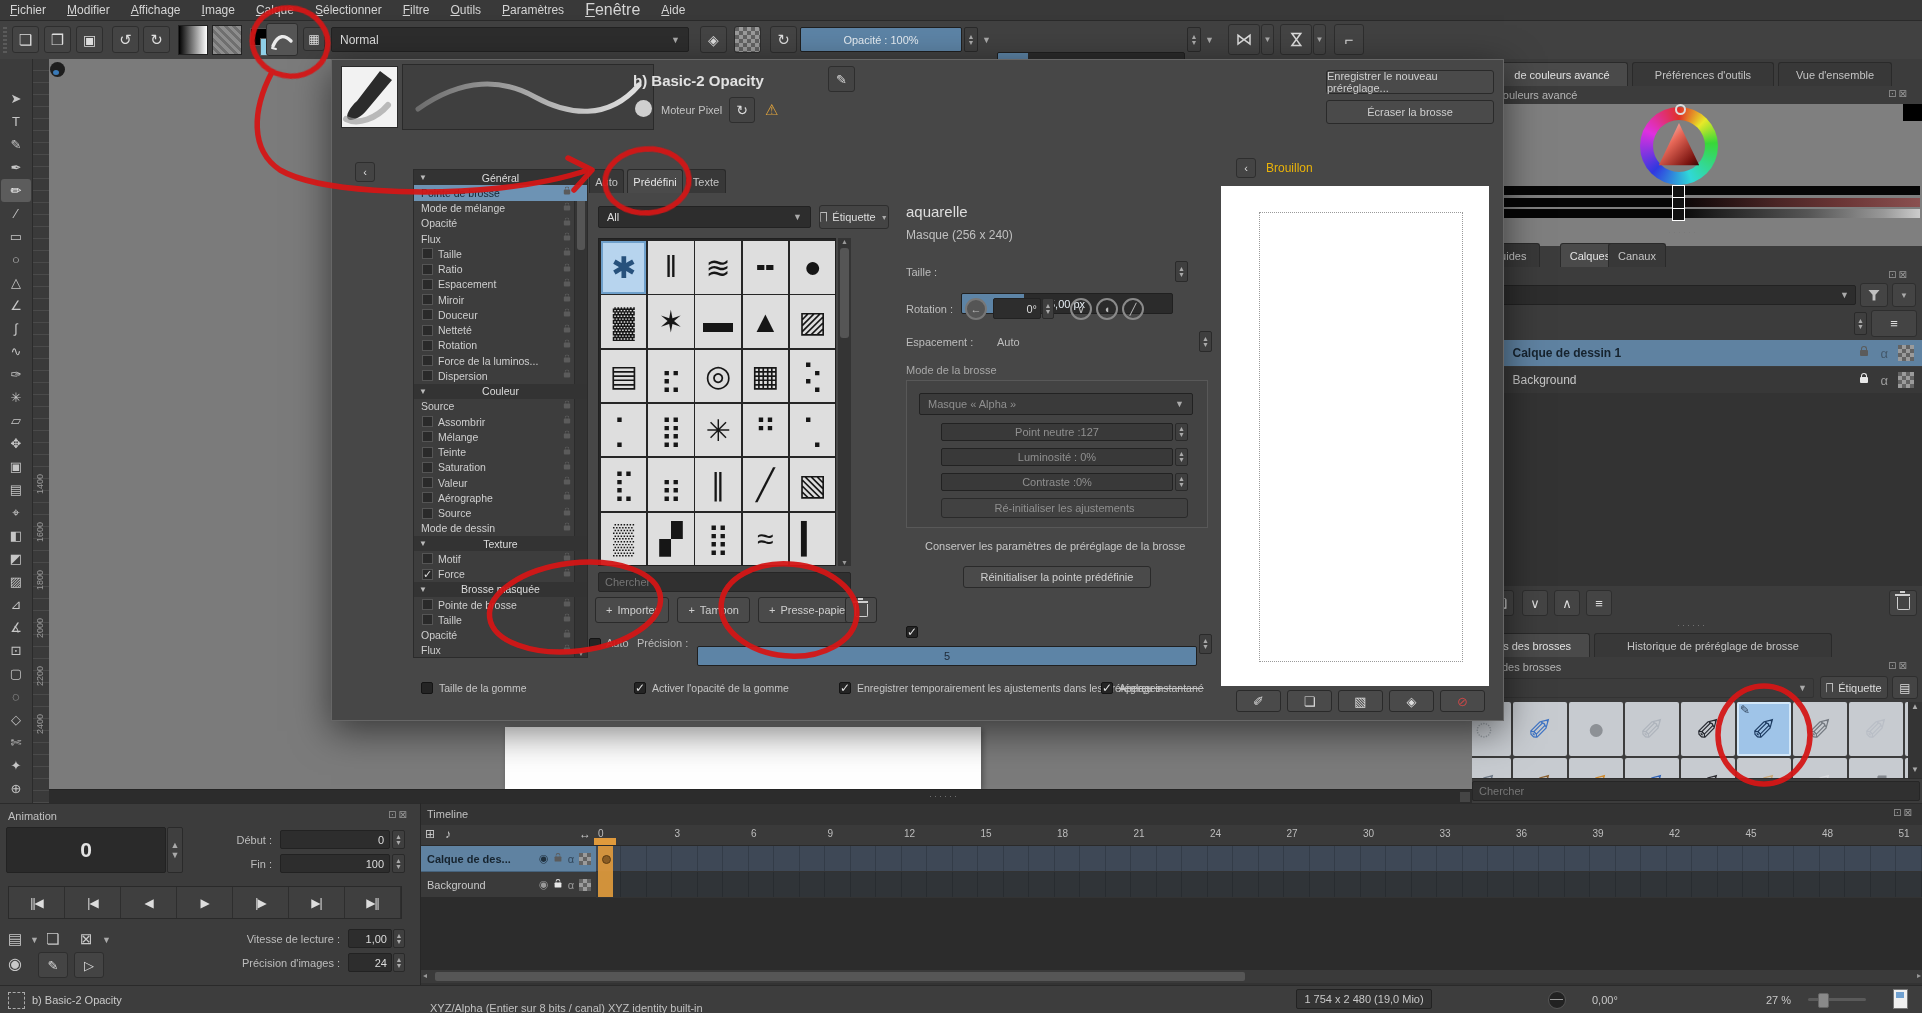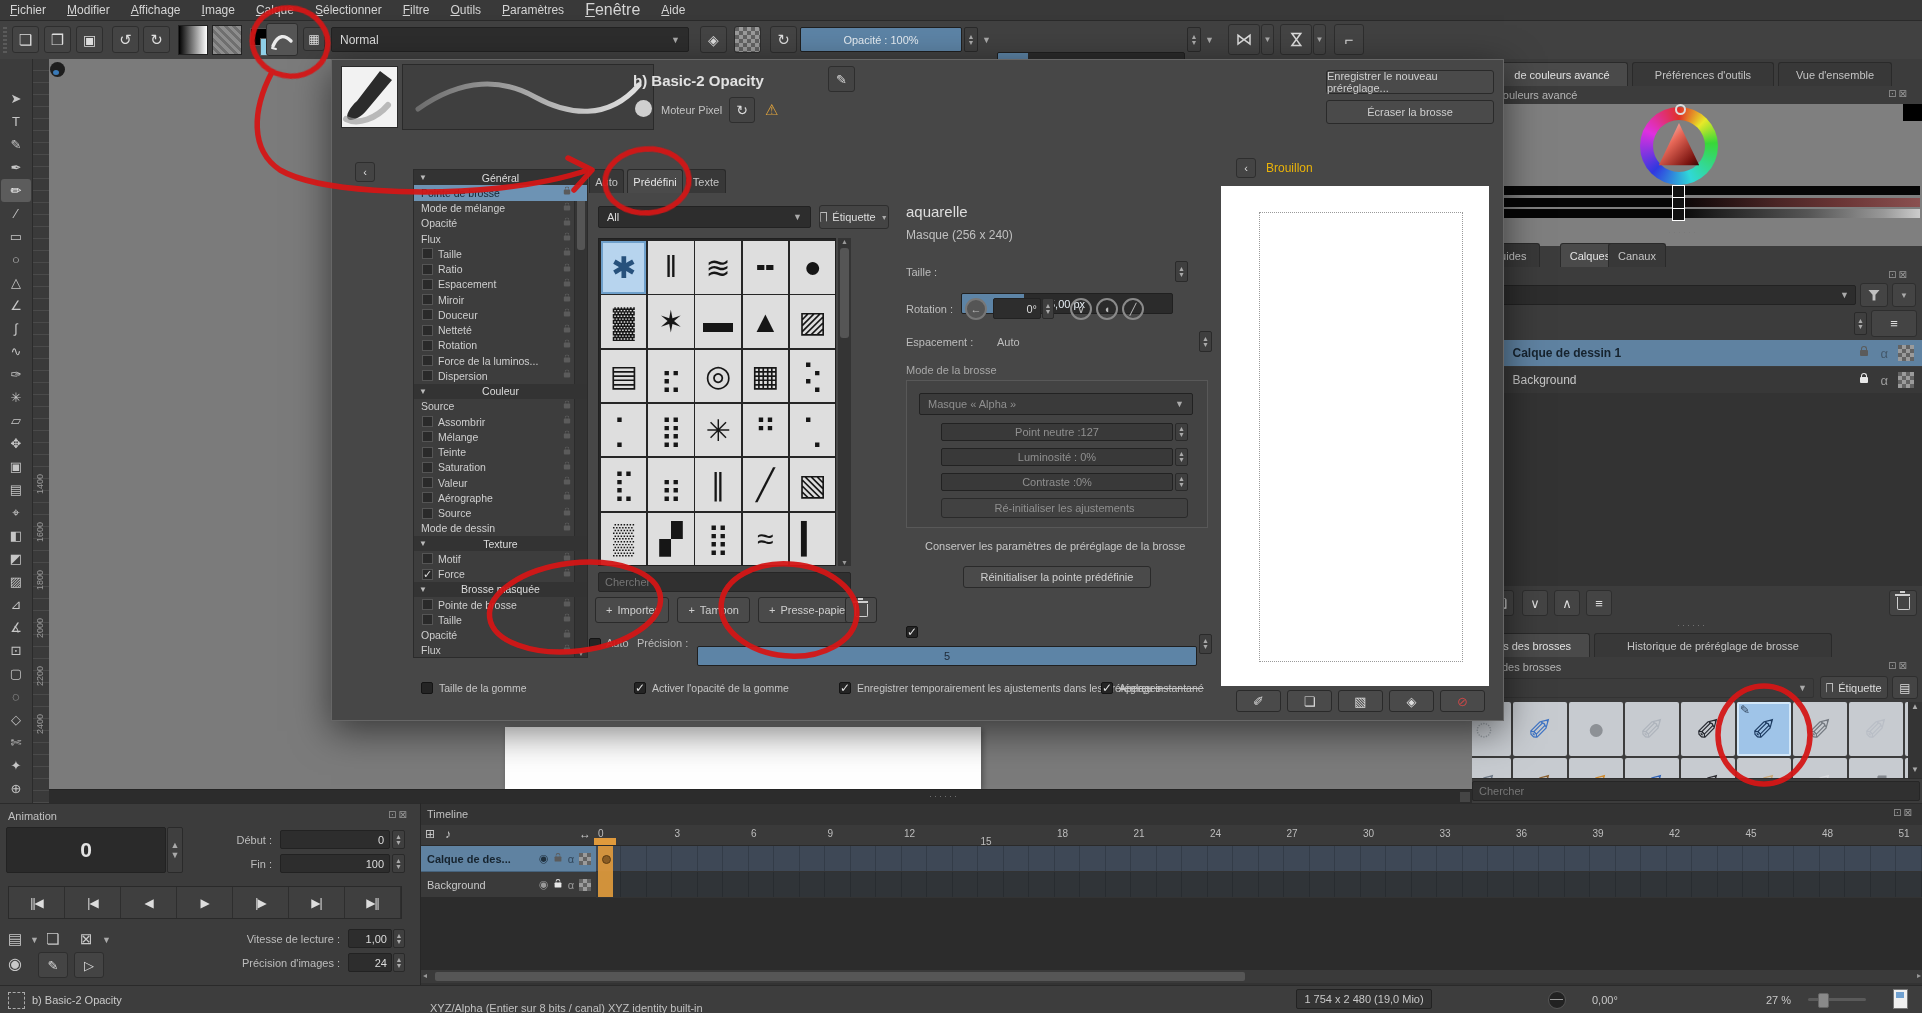--- a/index.html
+++ b/index.html
@@ -806,21 +806,21 @@
     <div class="abs" style="left:0;top:21px;width:1502px;height:20px;background:#3a3a3a;border-bottom:1px solid #2a2a2a;">
       <div class="abs" style="left:4px;top:2px;font-size:12px;color:#c8c8c8;">⊞</div>
       <div class="abs" style="left:24px;top:2px;font-size:12px;color:#c8c8c8;">♪</div>
       <div class="abs" style="left:158px;top:2px;font-size:12px;color:#c8c8c8;">↔</div>
       <div id="tlruler" class="abs" style="left:175px;top:0;width:1327px;height:20px;">
           <div style="position: absolute; left: 2px; top: 3px; font-size: 10px; color: rgb(189, 189, 189);">0</div>
           <div style="position: absolute; left: 78.5px; top: 3px; font-size: 10px; color: rgb(189, 189, 189);">3</div>
           <div style="position: absolute; left: 155px; top: 3px; font-size: 10px; color: rgb(189, 189, 189);">6</div>
           <div style="position: absolute; left: 231.5px; top: 3px; font-size: 10px; color: rgb(189, 189, 189);">9</div>
           <div style="position: absolute; left: 308px; top: 3px; font-size: 10px; color: rgb(189, 189, 189);">12</div>
-          <div style="position: absolute; left: 384.5px; top: 3px; font-size: 10px; color: rgb(189, 189, 189); margin-top: 8px;">15</div>
+          <div style="position: absolute; left: 384.5px; top: 3px; font-size: 10px; color: rgb(189, 189, 189);">15</div>
           <div style="position: absolute; left: 461px; top: 3px; font-size: 10px; color: rgb(189, 189, 189);">18</div>
           <div style="position: absolute; left: 537.5px; top: 3px; font-size: 10px; color: rgb(189, 189, 189);">21</div>
           <div style="position: absolute; left: 614px; top: 3px; font-size: 10px; color: rgb(189, 189, 189);">24</div>
           <div style="position: absolute; left: 690.5px; top: 3px; font-size: 10px; color: rgb(189, 189, 189);">27</div>
           <div style="position: absolute; left: 767px; top: 3px; font-size: 10px; color: rgb(189, 189, 189);">30</div>
           <div style="position: absolute; left: 843.5px; top: 3px; font-size: 10px; color: rgb(189, 189, 189);">33</div>
           <div style="position: absolute; left: 920px; top: 3px; font-size: 10px; color: rgb(189, 189, 189);">36</div>
           <div style="position: absolute; left: 996.5px; top: 3px; font-size: 10px; color: rgb(189, 189, 189);">39</div>
           <div style="position: absolute; left: 1073px; top: 3px; font-size: 10px; color: rgb(189, 189, 189);">42</div>
           <div style="position: absolute; left: 1149.5px; top: 3px; font-size: 10px; color: rgb(189, 189, 189);">45</div>

